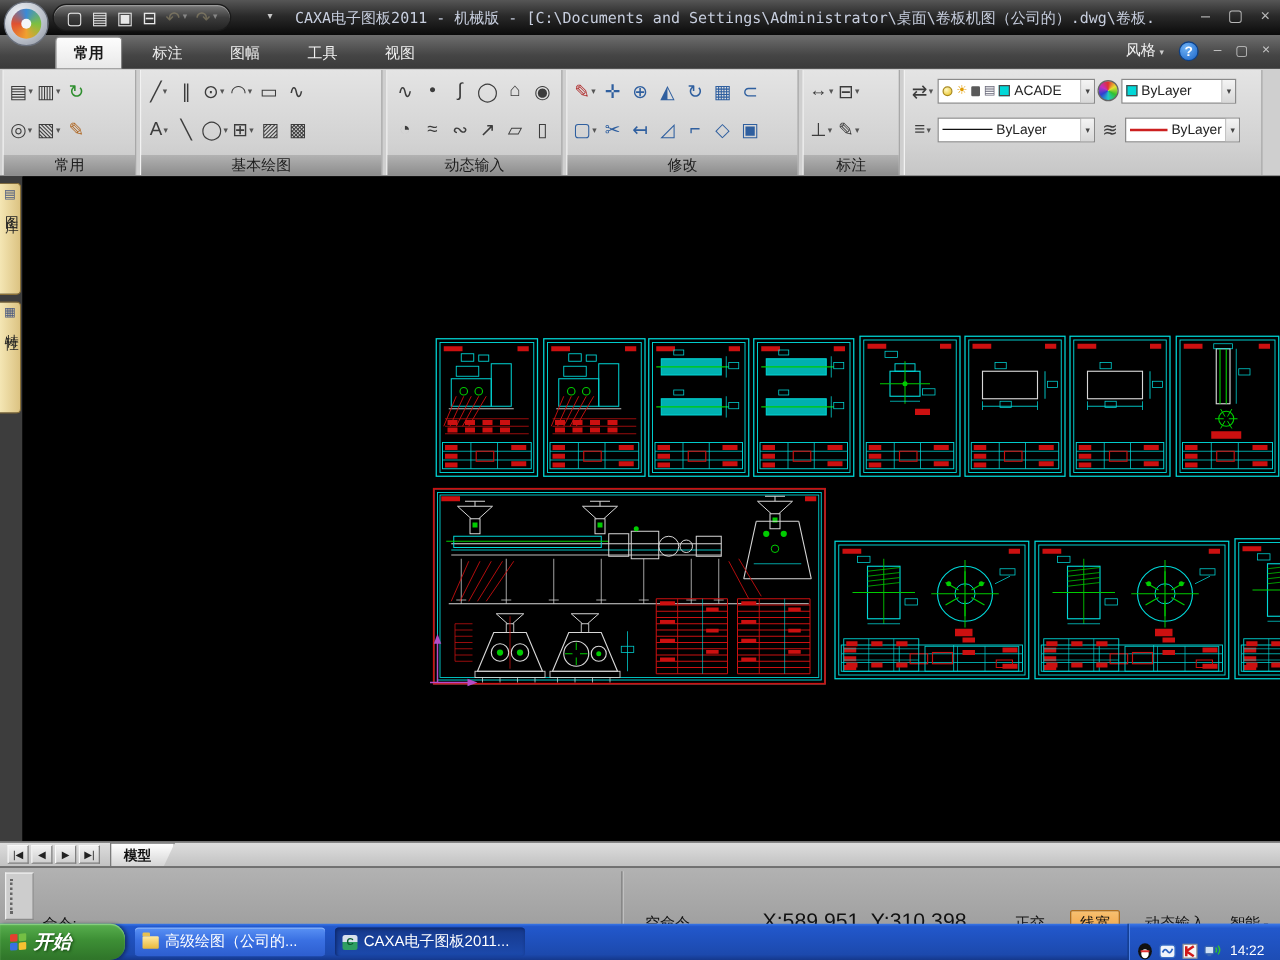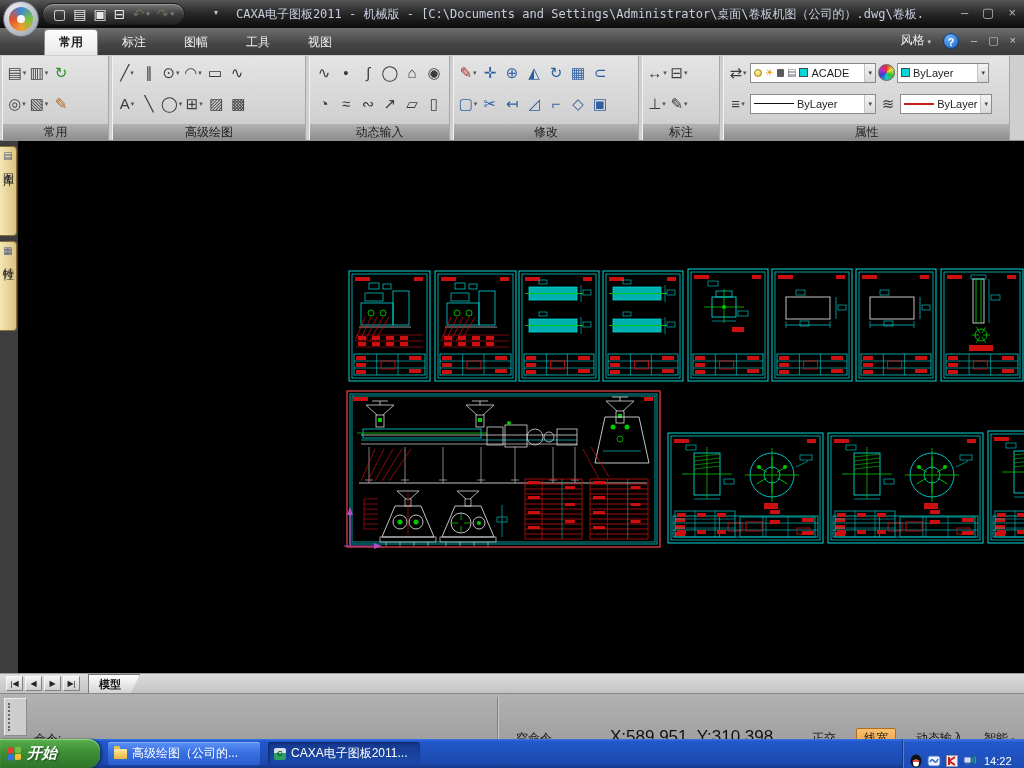--- a/index.html
+++ b/index.html
@@ -205,21 +205,21 @@
           </div>
           <div class="rrow">
             <span class="ribtn">A<span class="dda">▾</span></span>
             <span class="ribtn">╲</span>
             <span class="ribtn">◯<span class="dda">▾</span></span>
             <span class="ribtn">⊞<span class="dda">▾</span></span>
             <span class="ribtn">▨</span>
             <span class="ribtn">▩</span>
           </div>
         </div>
-        <div class="glabel">高级绘图</div>
+        <div class="glabel">基本绘图</div>
       </div>
       <div class="rgroup" style="width: 141px;">
         <div class="rgrows">
           <div class="rrow">
             <span class="ribtn">∿</span>
             <span class="ribtn">•</span>
             <span class="ribtn">∫</span>
             <span class="ribtn">◯</span>
             <span class="ribtn">⌂</span>
             <span class="ribtn">◉</span>
@@ -299,21 +299,20 @@
               <span class="arrow">▾</span>
             </span>
             <span class="ribtn">≋</span>
             <span class="combo" style="width: 92px;">
               <span class="lsample" style="width: 34px; border-top-color: rgb(204, 32, 32); border-top-width: 2px;"></span>
               <span class="ctext">ByLayer</span>
               <span class="arrow">▾</span>
             </span>
           </div>
         </div>
-        <div class="glabel">属性</div>
       </div>
     </div>
 
   <div id="sidebar">
     <div class="sidetab" style="top:5px;height:90px;">
       <span class="ticon">▤</span>
       <span class="tlabel">图库</span>
     </div>
     <div class="sidetab" style="top:100px;height:90px;">
       <span class="ticon">▦</span>

